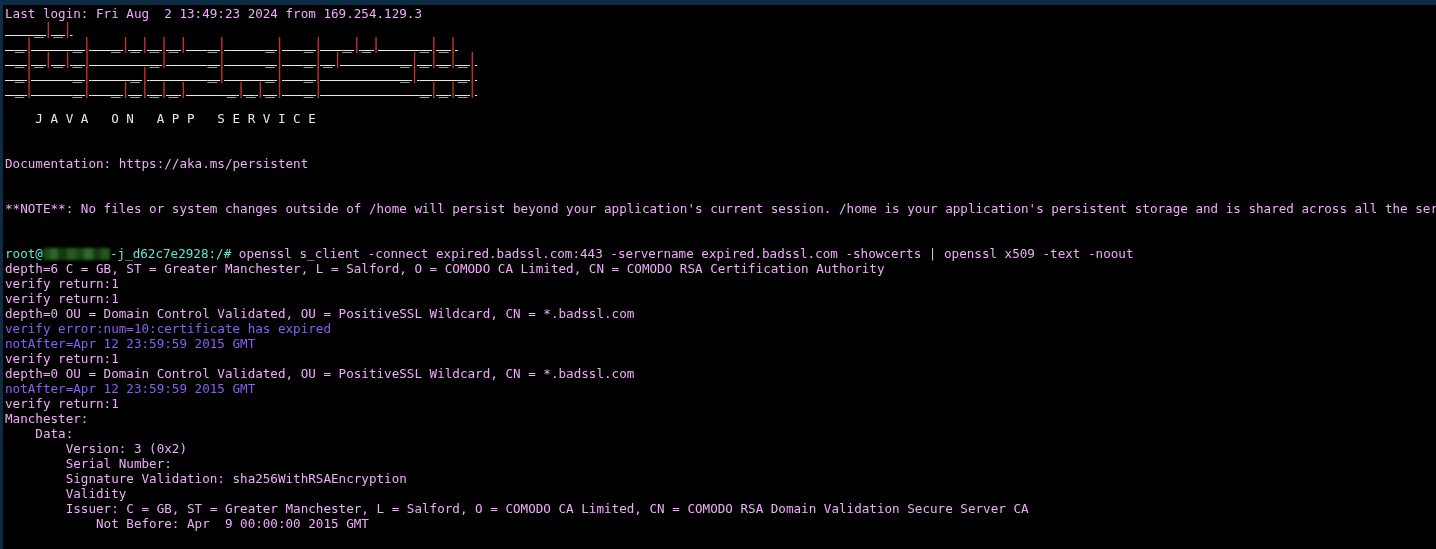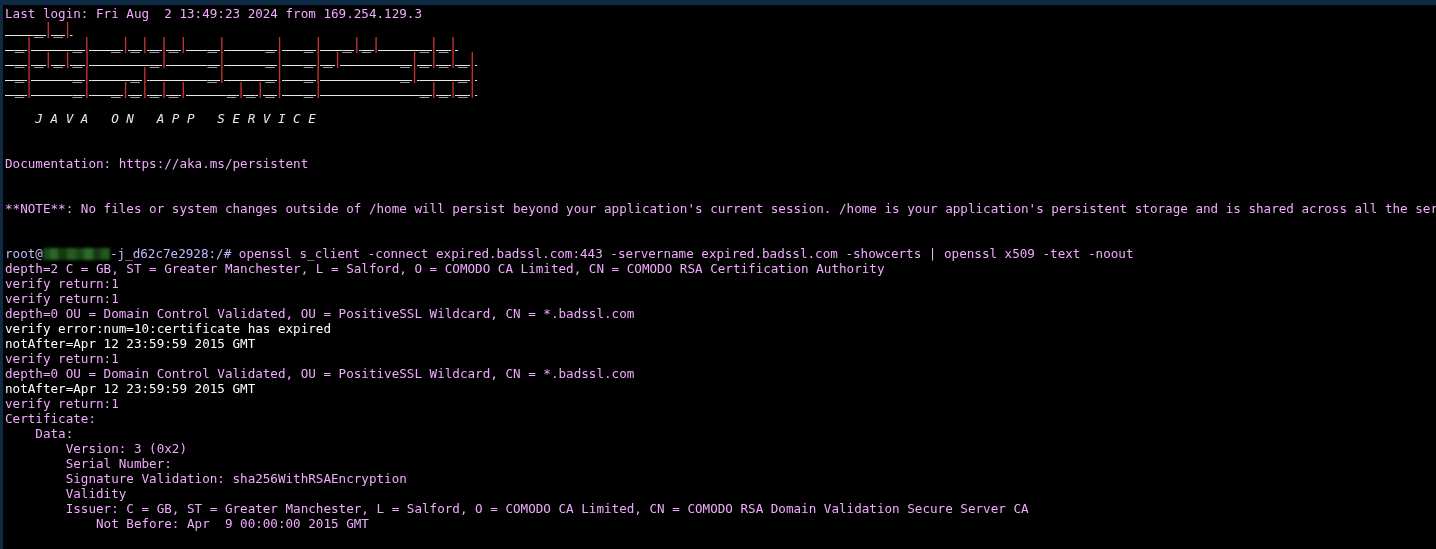--- a/index.html
+++ b/index.html
@@ -43,22 +43,22 @@
     letter-spacing: 0.0px;
     white-space: pre;
     color: #d8d8d8;
     font-family: "DejaVu Sans Mono", "Liberation Mono", monospace;
   }
 
   .line.blank { color: transparent; }
 
   
   .c-white   { color: #f0abfc; }
-  .c-yellow  { color: #ffffff; }
-  .c-green   { color: #c4b5fd; }
+  .c-yellow  { color: #8b5cf6; }
+  .c-green   { color: #5eead4; }
 
   
   .art {
     display: block;
     height: 15px;
     line-height: 15px;
     font-size: 16px;
     white-space: pre;
     font-family: "DejaVu Sans Mono", "Liberation Mono", monospace;
     color: #e8e8e8;
@@ -68,21 +68,20 @@
   .art .u { color: #e8e8e8; }
 
   .title-line {
     display: block;
     height: 15px;
     line-height: 15px;
     font-size: 12.6px;
     white-space: pre;
     color: #e8e8e8;
     font-family: "DejaVu Sans Mono", "Liberation Mono", monospace;
-    font-style: italic;
   }
 
   
   .prompt-line {
     display: block;
     height: 15px;
     line-height: 15px;
     font-size: 12.6px;
     white-space: pre;
     font-family: "DejaVu Sans Mono", "Liberation Mono", monospace;
@@ -133,31 +132,31 @@
     <span class="line blank"> </span>
 
     <span class="line c-white">**NOTE**: No files or system changes outside of /home will persist beyond your application's current session. /home is your application's persistent storage and is shared across all the server instances.</span>
 
     <span class="line blank"> </span>
     <span class="line blank"> </span>
 
     <span class="prompt-line"><span class="c-green">root@</span><span class="redaction"></span><span class="c-green">-j_d62c7e2928</span><span class="c-green">:/#</span><span class="c-white"> openssl s_client -connect expired.badssl.com:443 -servername expired.badssl.com -showcerts | openssl x509 -text -noout</span></span>
 
     <div>
-        <span class="line c-white">depth=2 C = GB, ST = Greater Manchester, L = Salford, O = COMODO CA Limited, CN = COMODO RSA Certification Authority</span>
+        <span class="line c-white">depth=6 C = GB, ST = Greater Manchester, L = Salford, O = COMODO CA Limited, CN = COMODO RSA Certification Authority</span>
         <span class="line c-white">verify return:1</span>
         <span class="line c-white">verify return:1</span>
         <span class="line c-white">depth=0 OU = Domain Control Validated, OU = PositiveSSL Wildcard, CN = *.badssl.com</span>
         <span class="line c-yellow">verify error:num=10:certificate has expired</span>
         <span class="line c-yellow">notAfter=Apr 12 23:59:59 2015 GMT</span>
         <span class="line c-white">verify return:1</span>
         <span class="line c-white">depth=0 OU = Domain Control Validated, OU = PositiveSSL Wildcard, CN = *.badssl.com</span>
         <span class="line c-yellow">notAfter=Apr 12 23:59:59 2015 GMT</span>
         <span class="line c-white">verify return:1</span>
-        <span class="line c-white">Certificate:</span>
+        <span class="line c-white">Manchester:</span>
         <span class="line c-white">    Data:</span>
         <span class="line c-white">        Version: 3 (0x2)</span>
         <span class="line c-white">        Serial Number:</span>
         <span class="line c-white">        Signature Validation: sha256WithRSAEncryption</span>
         <span class="line c-white">        Validity</span>
         <span class="line c-white">        Issuer: C = GB, ST = Greater Manchester, L = Salford, O = COMODO CA Limited, CN = COMODO RSA Domain Validation Secure Server CA</span>
         <span class="line c-white">            Not Before: Apr  9 00:00:00 2015 GMT</span>
       </div>
 
   </div>

